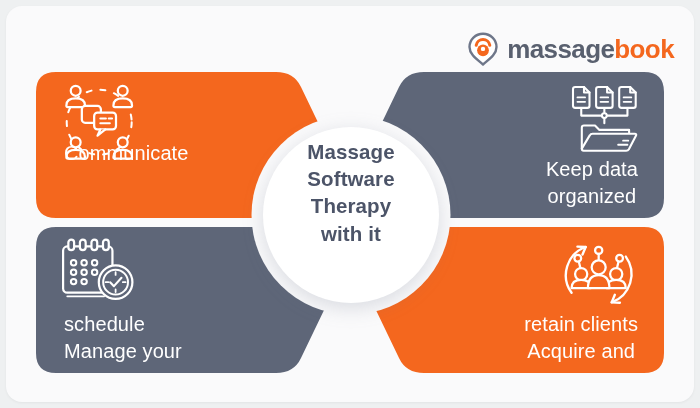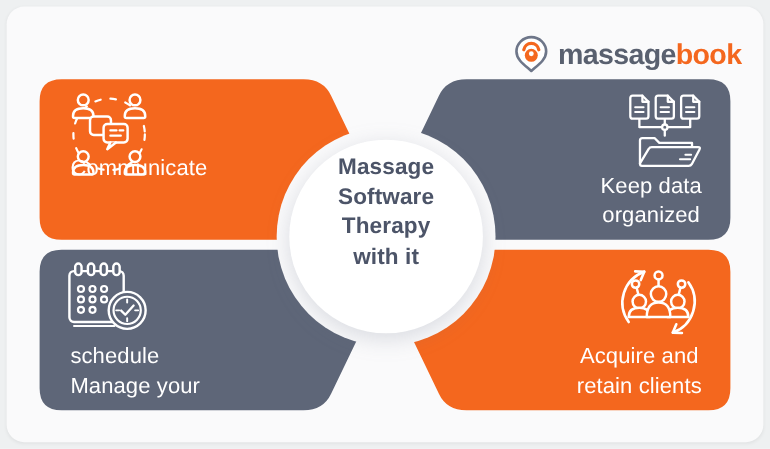--- a/index.html
+++ b/index.html
@@ -163,22 +163,22 @@
 </div>
 <div class="panel-label right" style="right:62px;top:156px;">
   <span>Keep data</span>
   <span>organized</span>
 </div>
 <div class="panel-label" style="left:64px;top:311px;">
   <span>schedule</span>
   <span>Manage your</span>
 </div>
 <div class="panel-label right" style="right:62px;top:311px;">
+  <span>retain clients</span>
   <span>Acquire and</span>
-  <span>retain clients</span>
 </div>
 
 <div class="center-text">
   <span>Massage</span>
   <span>Software</span>
   <span>Therapy</span>
   <span>with it</span>
 </div>
 
 </body></html>

